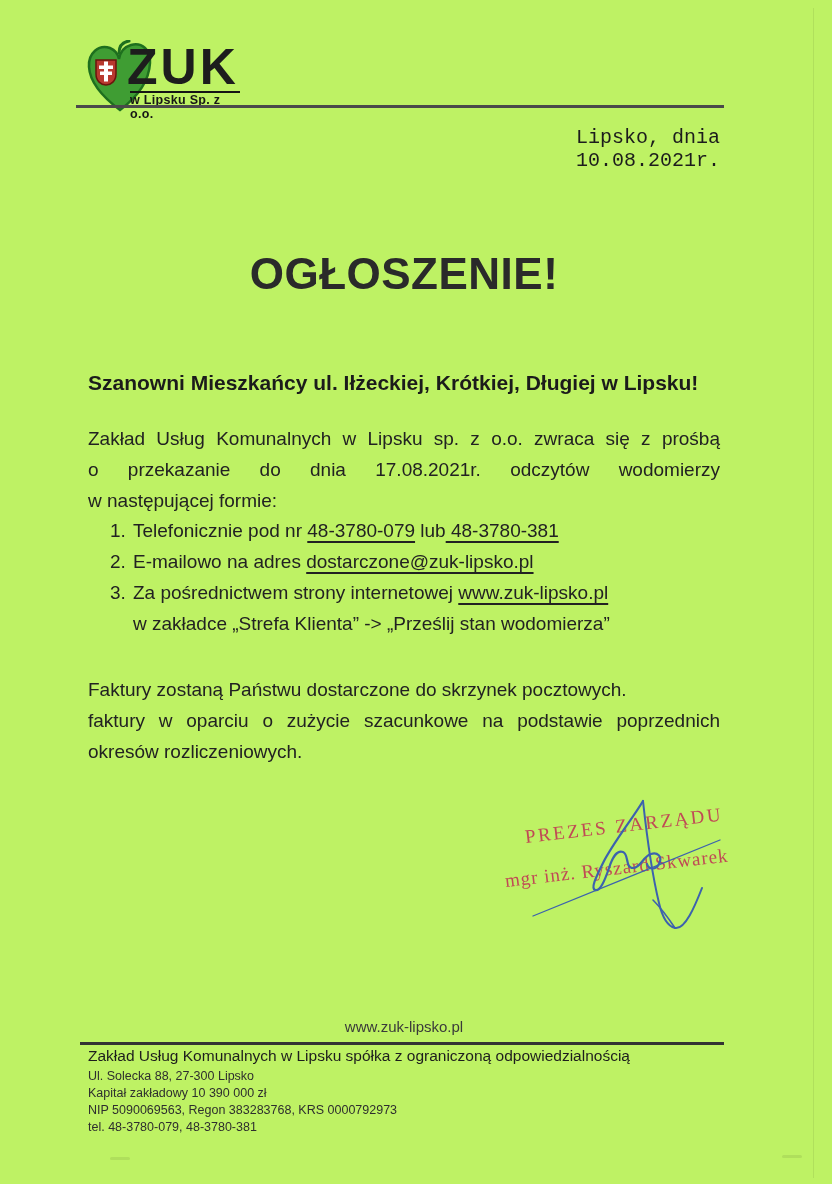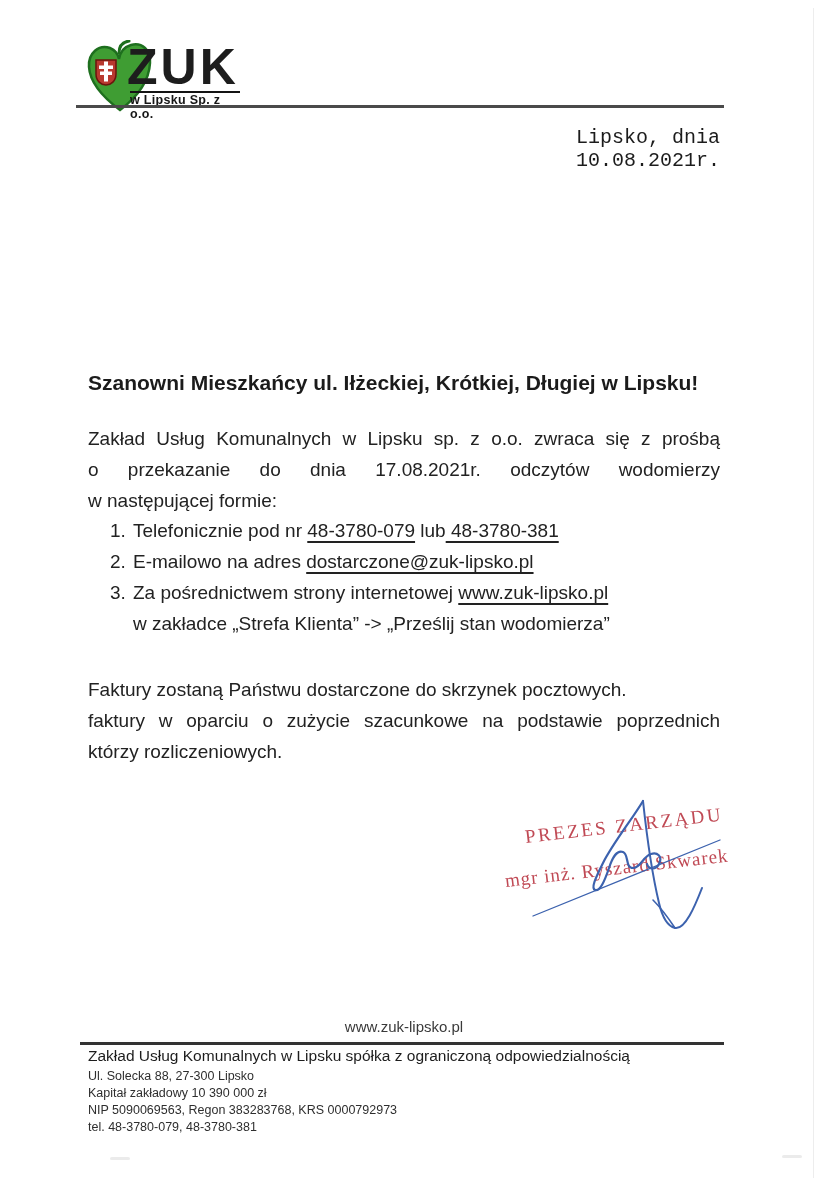--- a/index.html
+++ b/index.html
@@ -1,18 +1,18 @@
 <!DOCTYPE html>
 <html style="--stamp-color: #c04a55; --ink-color: #3c62ae; --leaf-color: #3f9d33; --leaf-outline: #1e6f1e; --shield-color: #b8392f;"><head>
 <meta charset="utf-8">
 <style>
   html,body{margin:0;padding:0;background:#e8e8e8;}
   .page{
     position:relative; width:832px; height:1184px; margin:0 auto;
-    background:#ffffff; overflow:hidden;
+    background:#bef264; overflow:hidden;
     font-family:"Liberation Sans", sans-serif; color:#1f1f1f;
   }
   
   .logo-leaf{position:absolute; left:86px; top:40px; width:68px; height:72px;}
   .logo-zuk{
     position:absolute; left:127px; top:44px; font-size:50px; line-height:46px;
     font-weight:900; letter-spacing:3px; color:#1d1d1d;
   }
   .logo-underline{position:absolute; left:130px; top:91px; width:110px; height:2px; background:#141414;}
   .logo-sub{
@@ -89,20 +89,21 @@
     </svg>
     <div class="logo-zuk">ZUK</div>
     <div class="logo-underline"></div>
     <div class="logo-sub">w Lipsku Sp. z o.o.</div>
   </div>
 
   <div class="header-rule"></div>
 
   <div class="dateline">Lipsko, dnia 10.08.2021r.</div>
 
+  <h1 class="title">OGŁOSZENIE!</h1>
 
   <h2 class="greeting">Szanowni Mieszkańcy ul. Iłżeckiej, Krótkiej, Długiej w Lipsku!</h2>
 
   <div class="para1 body-text">
     <span class="line just"><span>Zakład Usług Komunalnych w Lipsku sp. z o.o. zwraca się z prośbą</span></span>
     <span class="line just"><span>o przekazanie do dnia </span><b>17.08.2021r.</b><span> odczytów wodomierzy</span></span>
     <span class="line"><span>w następującej formie:</span></span>
   </div>
 
   <div class="list body-text">
@@ -114,21 +115,21 @@
     </div>
     <div class="li">
       <span class="num">3.</span><span>Za pośrednictwem strony internetowej </span><span class="u">www.zuk-lipsko.pl</span>
       <span class="line">w zakładce „Strefa Klienta” -&gt; „Prześlij stan wodomierza”</span>
     </div>
   </div>
 
   <div class="para2 body-text">
     <span class="line"><span>Faktury zostaną Państwu dostarczone do skrzynek pocztowych.</span></span>
     <span class="line just"><span>faktury w oparciu o zużycie szacunkowe na podstawie poprzednich</span></span>
-    <span class="line"><span>którzy rozliczeniowych.</span></span>
+    <span class="line"><span>okresów rozliczeniowych.</span></span>
   </div>
 
   <div class="signature">
     <div class="stamp-title">PREZES ZARZĄDU</div>
     <div class="stamp-name">mgr inż. Ryszard Skwarek</div>
     <svg class="ink" width="300" height="170" viewBox="0 0 300 170">
       <g fill="none" stroke="var(--ink-color,#3c62ae)" stroke-linecap="round">
         <path stroke-width="2.2" d="M148,13 C138,30 118,55 108,75 C100,91 96,100 100,102 C105,104 110,92 114,80 C118,68 122,62 128,64 C134,66 130,80 138,80 C146,80 148,68 156,66 C162,64 168,68 164,76 C161,82 154,82 152,76"></path>
         <path stroke-width="1.3" d="M38,128 C70,115 180,70 225,52"></path>
         <path stroke-width="2" d="M148,13 C152,50 158,90 164,115 C167,128 172,138 180,140 C190,142 200,118 207,100"></path>

